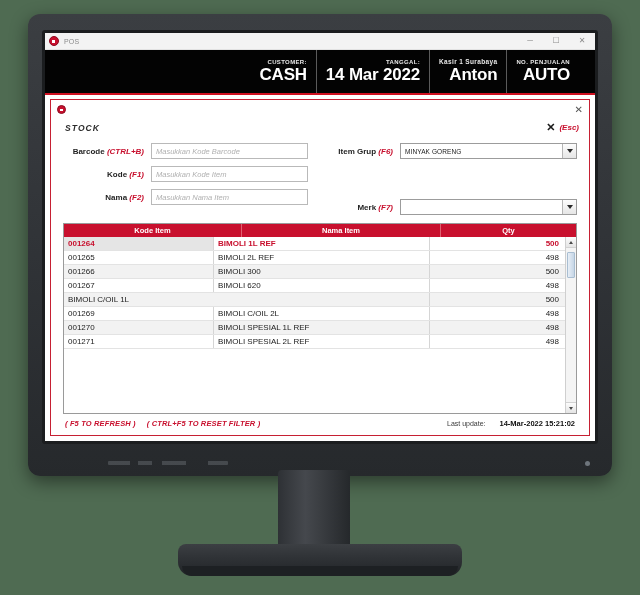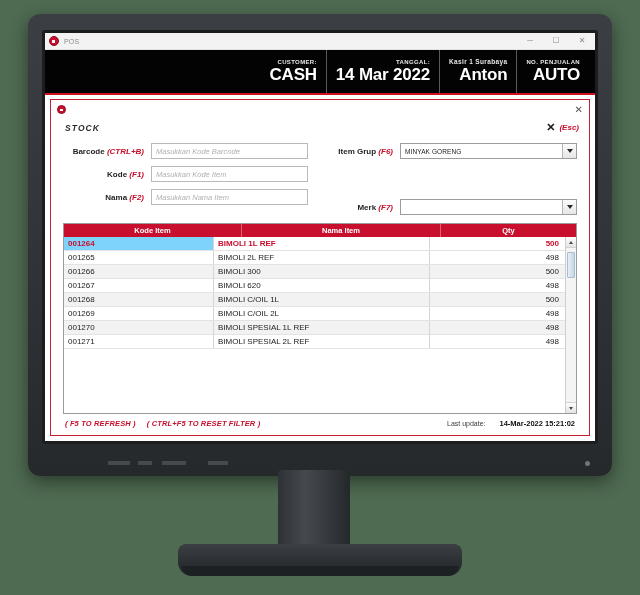--- a/index.html
+++ b/index.html
@@ -139,21 +139,21 @@
   }
 
   
   #pos-header {
     height: 45px;
     background: #030303;
     border-bottom: 2px solid #cf1020;
     display: flex;
     justify-content: flex-end;
     align-items: stretch;
-    padding-right: 6px;
+    padding-right: 16px;
   }
   .hdr-cell {
     display: flex;
     flex-direction: column;
     align-items: flex-end;
     justify-content: center;
     padding: 2px 9px 3px 9px;
     border-left: 1px solid #5a5a5a;
   }
   .hdr-cell:first-child { border-left: none; }
@@ -363,21 +363,21 @@
     overflow: hidden;
   }
   .tr {
     display: flex;
     height: 14px;
     border-bottom: 1px solid #e3e3e3;
     background: #ffffff;
   }
   .tr.alt { background: #f2f2f2; }
   .tr.selected .td { color: #c8102e; font-weight: bold; }
-  .tr.selected .td-kode { background: #7dd3fc; }
+  .tr.selected .td-kode { background: #e5e5e5; }
   .td {
     font-size: 8px;
     color: #1b1b1b;
     display: flex;
     align-items: center;
     padding: 0 4px;
     overflow: hidden;
     white-space: nowrap;
   }
   .td-kode { width: 150px; border-right: 1px solid #d5d5d5; }
@@ -581,21 +581,20 @@
             <div class="td td-kode">001266</div>
             <div class="td td-nama">BIMOLI 300</div>
             <div class="td td-qty">500</div>
           </div>
           <div class="tr">
             <div class="td td-kode">001267</div>
             <div class="td td-nama">BIMOLI 620</div>
             <div class="td td-qty">498</div>
           </div>
           <div class="tr alt">
-            <div class="td td-kode">001268</div>
             <div class="td td-nama">BIMOLI C/OIL 1L</div>
             <div class="td td-qty">500</div>
           </div>
           <div class="tr">
             <div class="td td-kode">001269</div>
             <div class="td td-nama">BIMOLI C/OIL 2L</div>
             <div class="td td-qty">498</div>
           </div>
           <div class="tr alt">
             <div class="td td-kode">001270</div>

